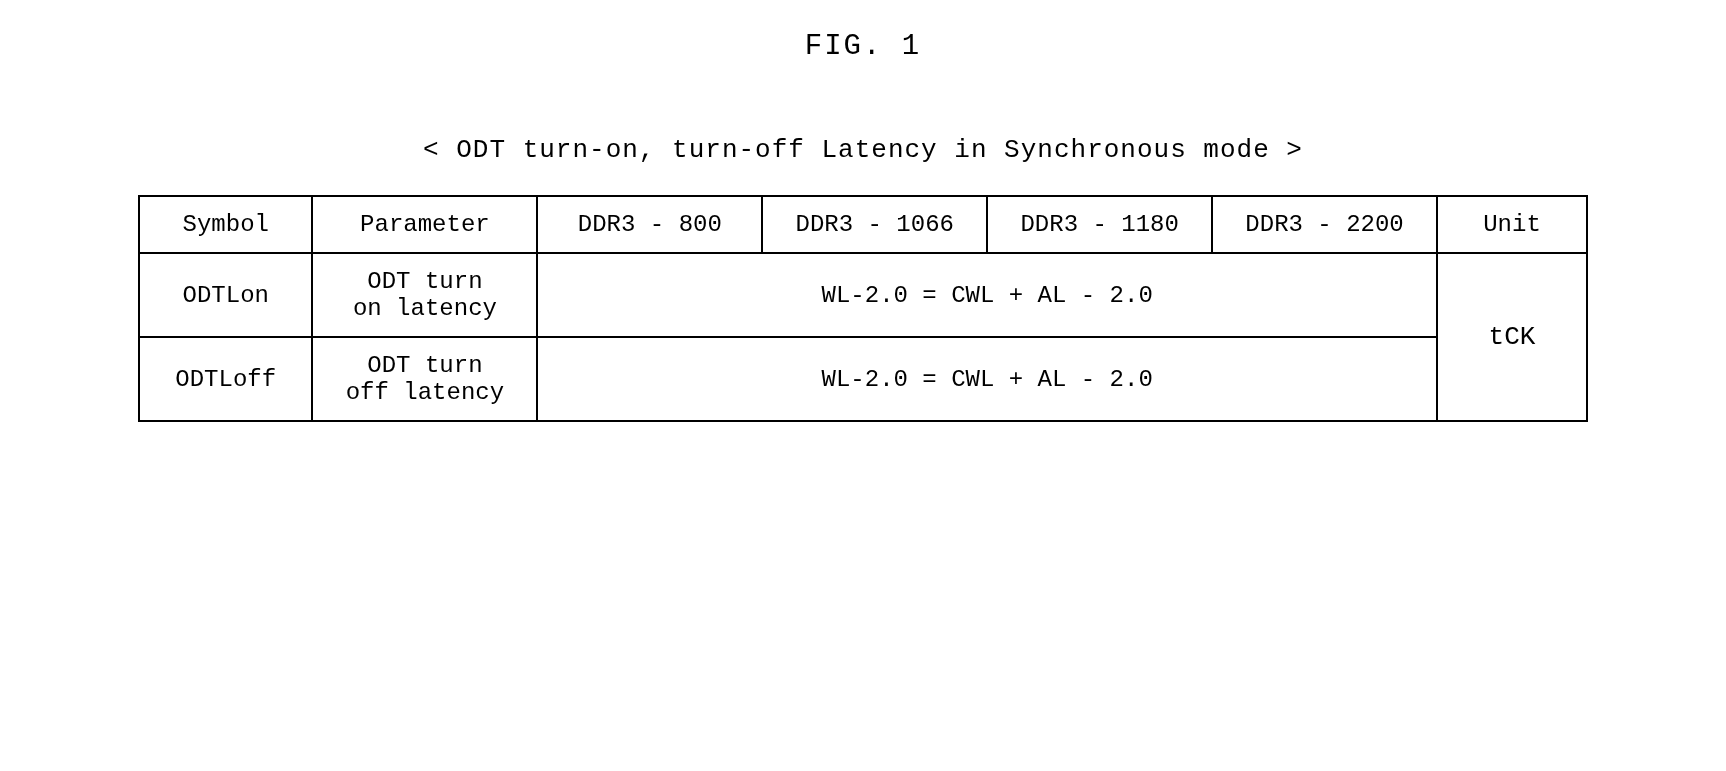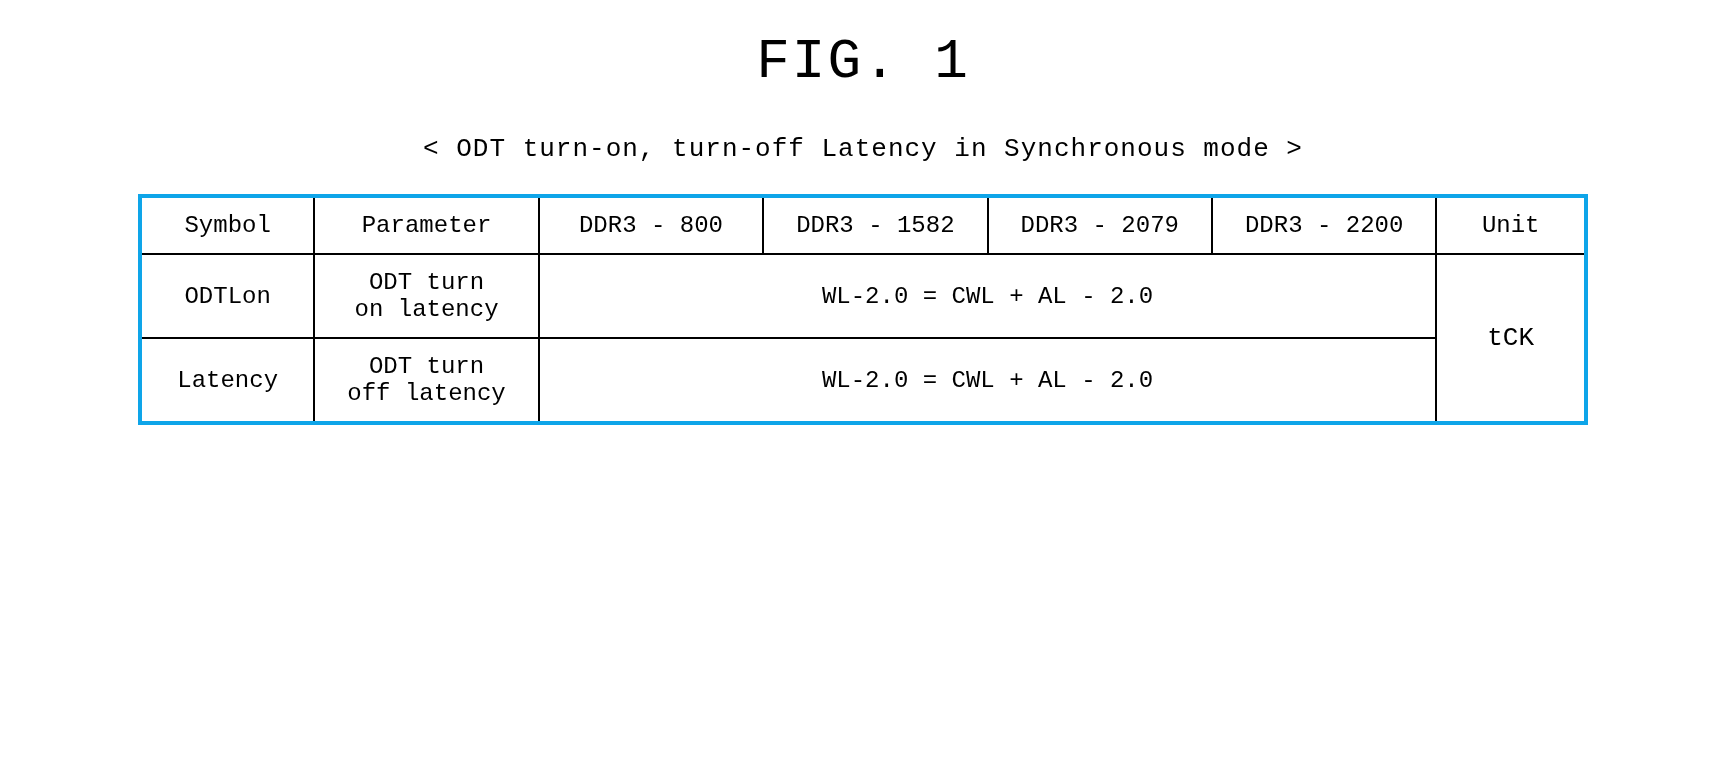--- a/index.html
+++ b/index.html
@@ -22,44 +22,45 @@
       width: 1726px;
       min-height: 771px;
       background: #ffffff;
       display: flex;
       flex-direction: column;
       align-items: center;
       padding: 30px 40px;
     }
 
     .figure-title {
-      font-size: 56px;
+      font-size: 29px;
       font-weight: normal;
       letter-spacing: 2px;
       margin-bottom: 40px;
       font-family: 'Courier New', Courier, monospace;
     }
 
     .subtitle {
       font-size: 26px;
       font-weight: normal;
       margin-bottom: 30px;
       font-family: 'Courier New', Courier, monospace;
       letter-spacing: 1px;
+      margin-top: 32px;
     }
 
     .table-wrapper {
       width: 90%;
       max-width: 1450px;
     }
 
     table {
       width: 100%;
       border-collapse: collapse;
-      border: 4px solid #0ea5e9;
+      border: 2px solid #0ea5e9;
     }
 
     th, td {
       border: 2px solid #000;
       padding: 14px 18px;
       text-align: center;
       font-family: 'Courier New', Courier, monospace;
       font-size: 24px;
       vertical-align: middle;
     }
@@ -106,40 +107,40 @@
 
   <p class="subtitle">&lt; ODT turn-on, turn-off Latency in Synchronous mode &gt;</p>
 
   <div class="table-wrapper">
     <table>
       <thead>
         <tr>
           <th class="col-symbol">Symbol</th>
           <th class="col-parameter">Parameter</th>
           <th class="col-ddr">DDR3 - 800</th>
-          <th class="col-ddr">DDR3 - 1582</th>
-          <th class="col-ddr">DDR3 - 2079</th>
+          <th class="col-ddr">DDR3 - 1066</th>
+          <th class="col-ddr">DDR3 - 1180</th>
           <th class="col-ddr">DDR3 - 2200</th>
           <th class="col-unit">Unit</th>
         </tr>
       </thead>
       <tbody>
 
         <tr>
           <td>ODTLon</td>
           <td>
             <span>ODT turn</span><br>
             <span>on latency</span>
           </td>
           <td colspan="4">WL-2.0 = CWL + AL - 2.0</td>
           <td rowspan="2" class="unit-cell">tCK</td>
         </tr>
 
         <tr>
-          <td>Latency</td>
+          <td>ODTLoff</td>
           <td>
             <span>ODT turn</span><br>
             <span>off latency</span>
           </td>
           <td colspan="4">WL-2.0 = CWL + AL - 2.0</td>
         </tr>
       </tbody>
     </table>
   </div>
 

